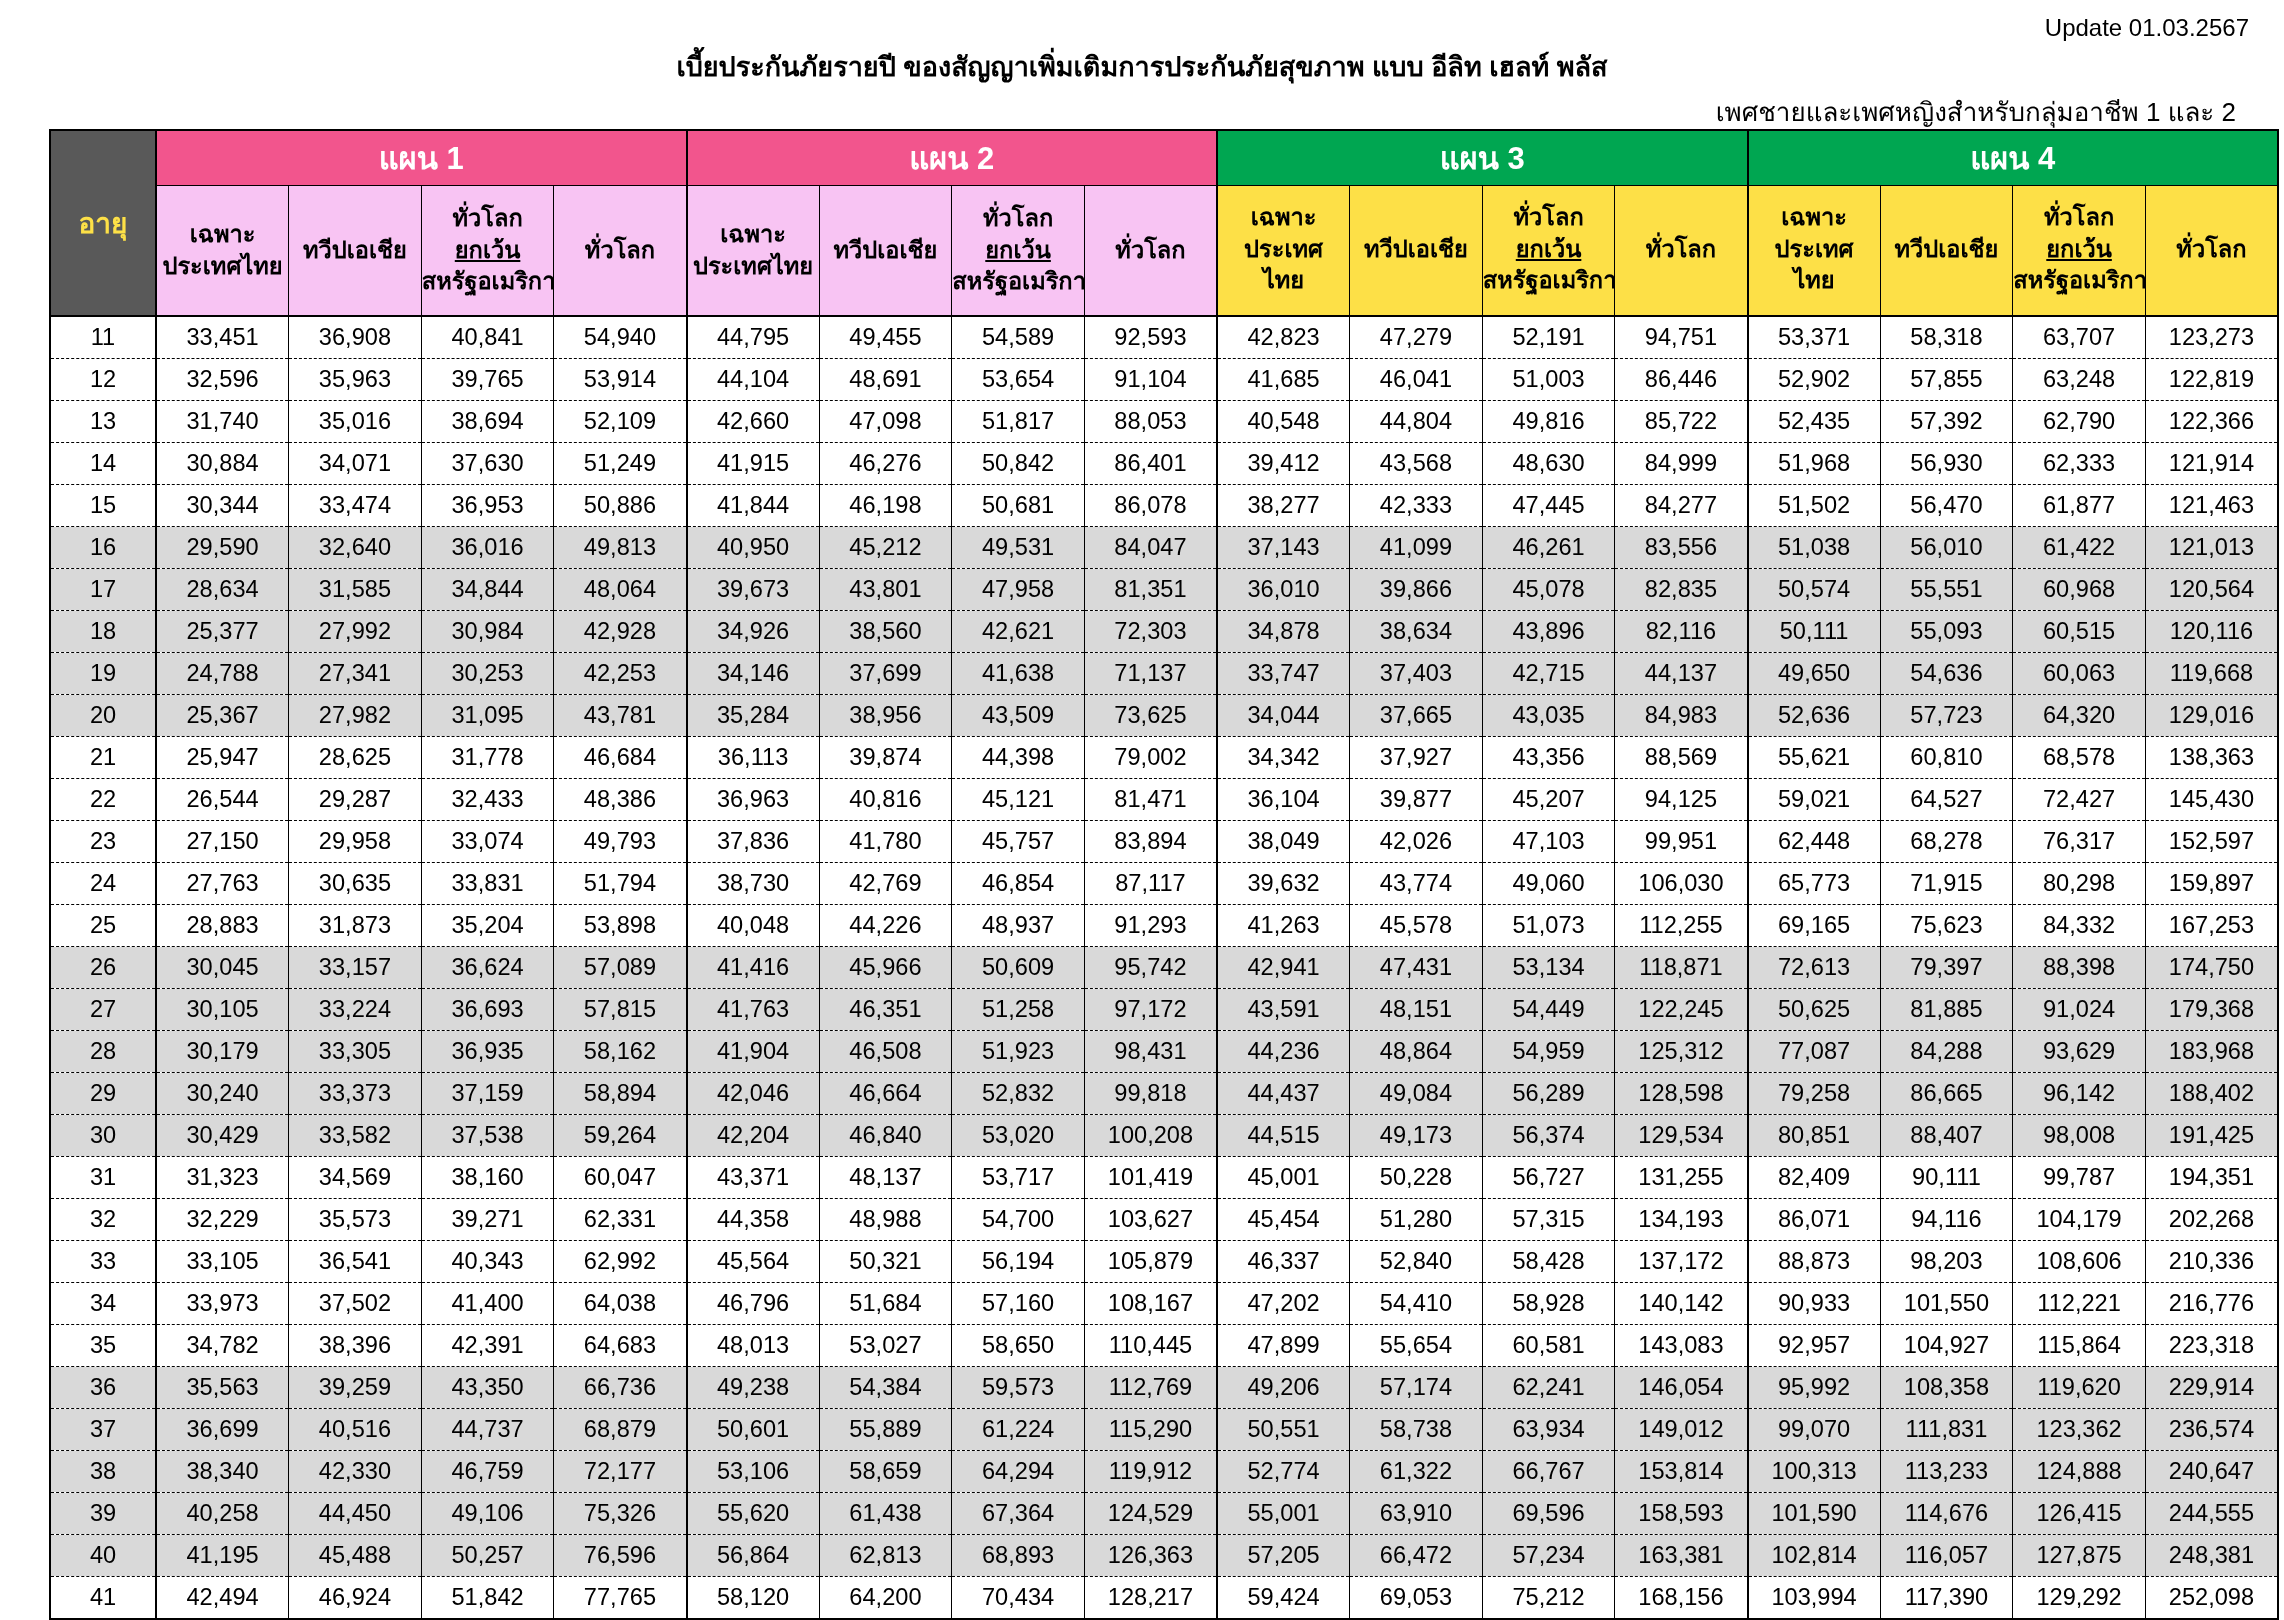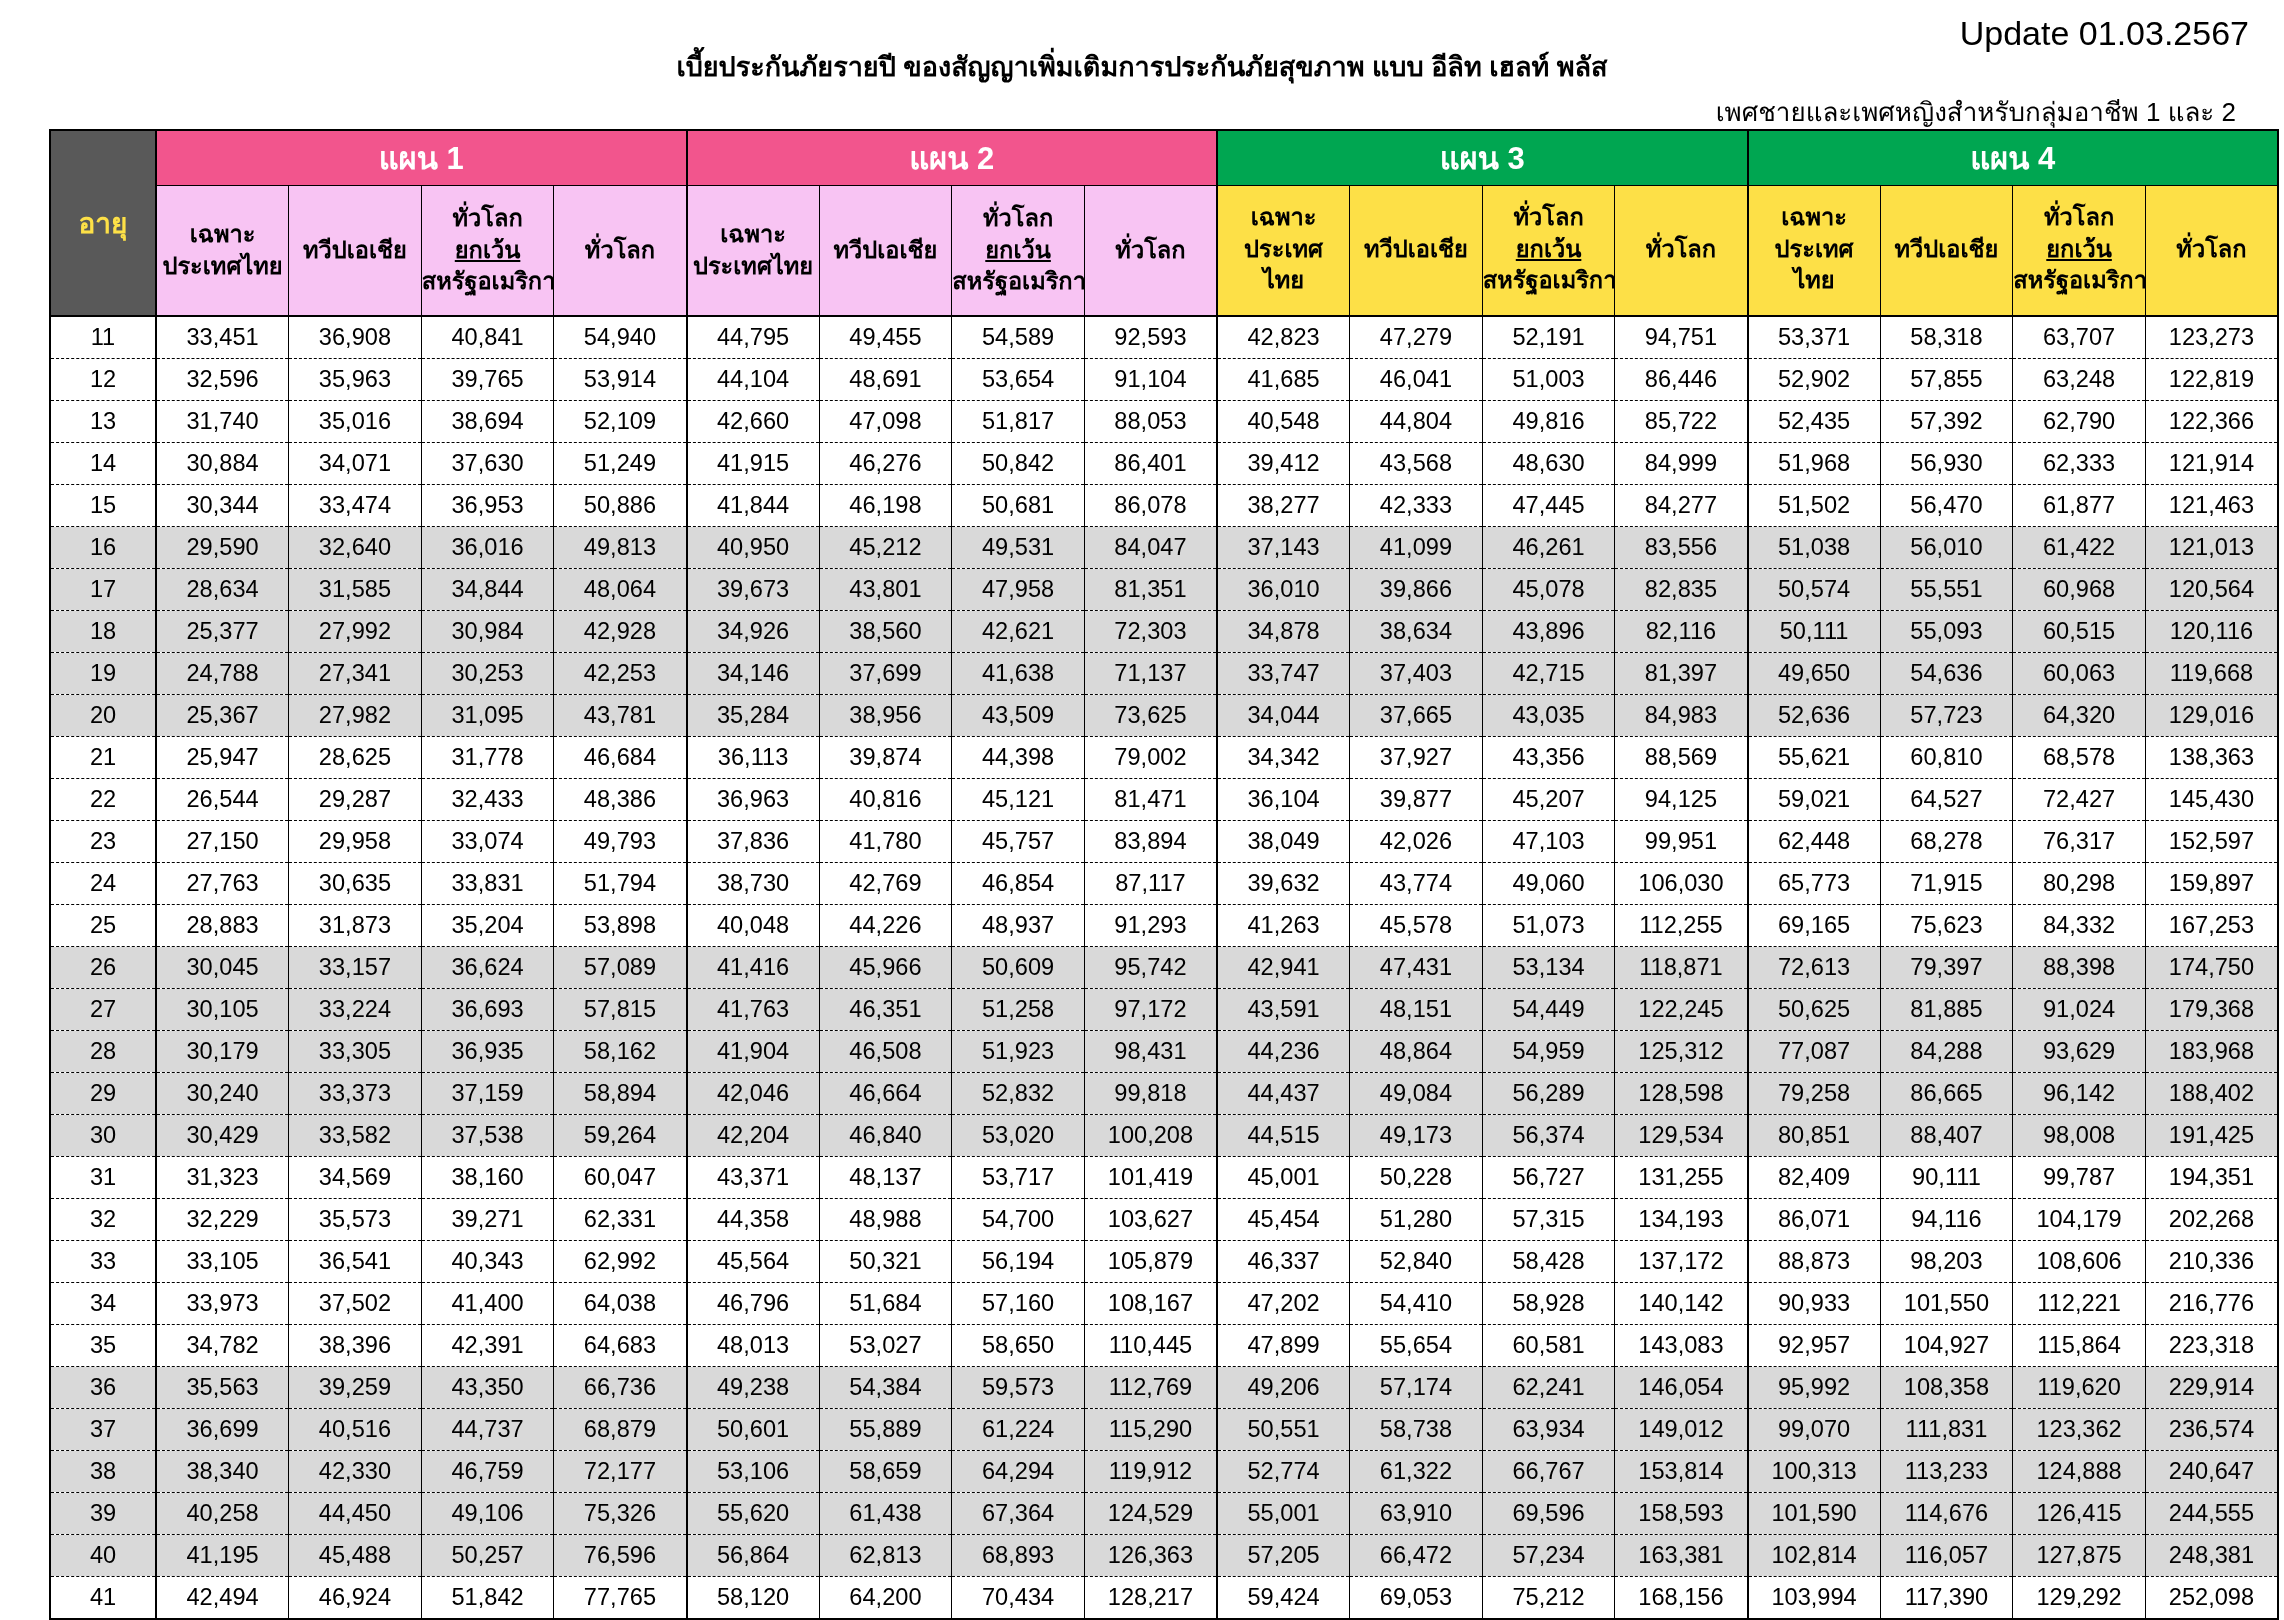--- a/index.html
+++ b/index.html
@@ -1,20 +1,20 @@
 <!DOCTYPE html>
 <html style="font-size:14px"><head>
 <meta charset="utf-8">
 <style>
   html,body{margin:0;padding:0;}
   body{
     width:2284px;height:1621px;background:#ffffff;position:relative;
     font-family:"Liberation Sans", sans-serif;color:#000;
   }
-  .update{position:absolute;top:14px;right:35px;font-size:34px;}
+  .update{position:absolute;top:14px;right:35px;font-size:24px;}
   .title{position:absolute;top:45px;left:0;width:100%;text-align:center;font-size:27px;font-weight:bold;}
   .subtitle{position:absolute;top:91px;right:48px;font-size:26px;}
   table{
     position:absolute;left:49px;top:129px;width:2230px;height:1472px;
     border-collapse:collapse;table-layout:fixed;
     border:2.6px solid #000;
   }
   th,td{border:1.7px solid #000;padding:0;text-align:center;vertical-align:middle;overflow:hidden;}
   .pb{border-left:2.6px solid #000;}
   .age-head{background:#595959;color:#fde047;font-size:28px;font-weight:bold;border-right:2.6px solid #000;}
@@ -287,21 +287,21 @@
         <td>27,341</td>
         <td>30,253</td>
         <td>42,253</td>
         <td class="pb">34,146</td>
         <td>37,699</td>
         <td>41,638</td>
         <td>71,137</td>
         <td class="pb">33,747</td>
         <td>37,403</td>
         <td>42,715</td>
-        <td>81,397</td>
+        <td>44,137</td>
         <td class="pb">49,650</td>
         <td>54,636</td>
         <td>60,063</td>
         <td>119,668</td>
       </tr>
       <tr class="band">
         <td class="age-cell">20</td>
         <td class="pb">25,367</td>
         <td>27,982</td>
         <td>31,095</td>

